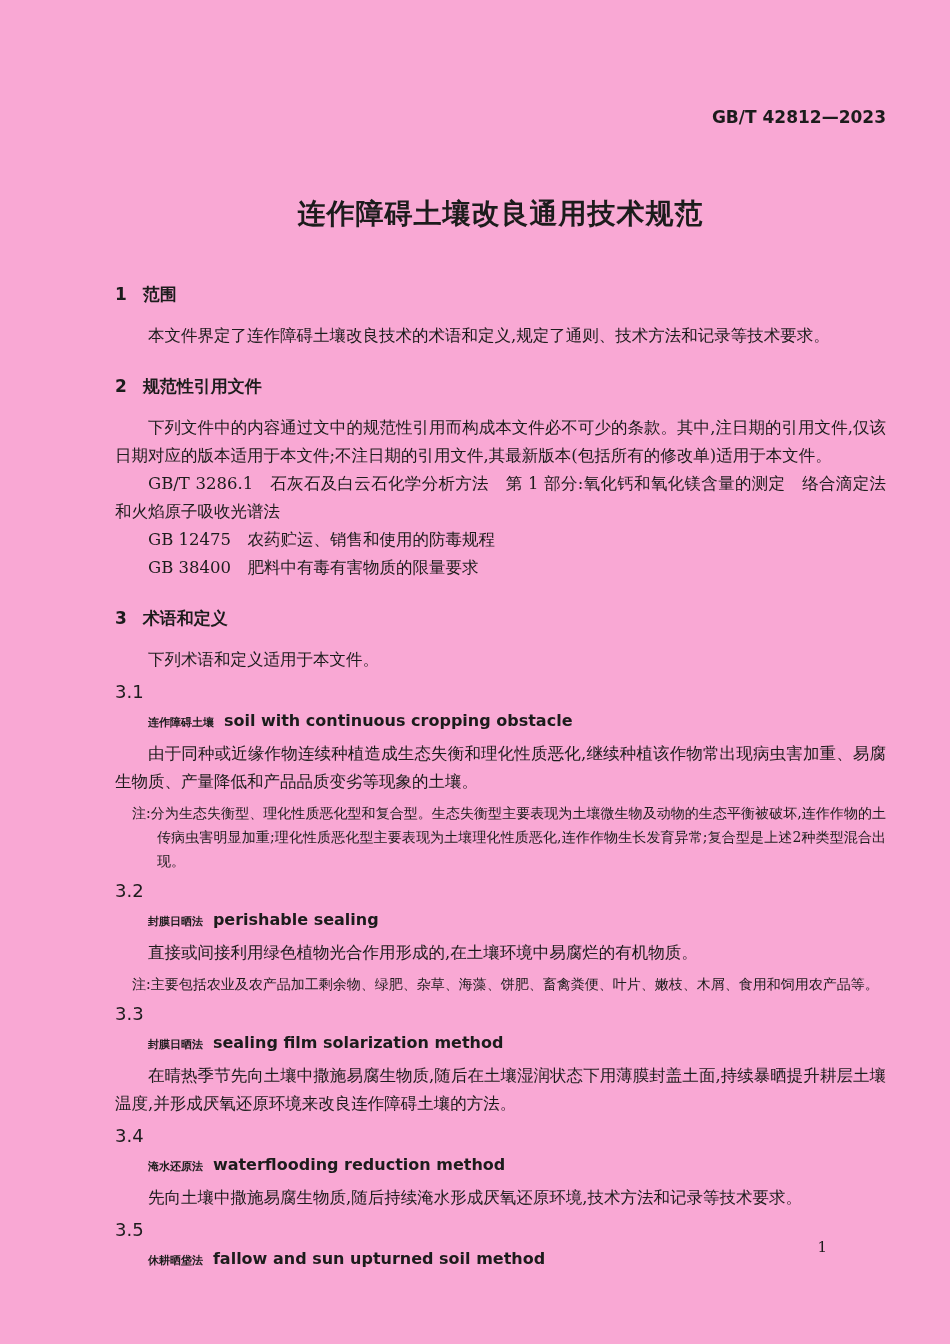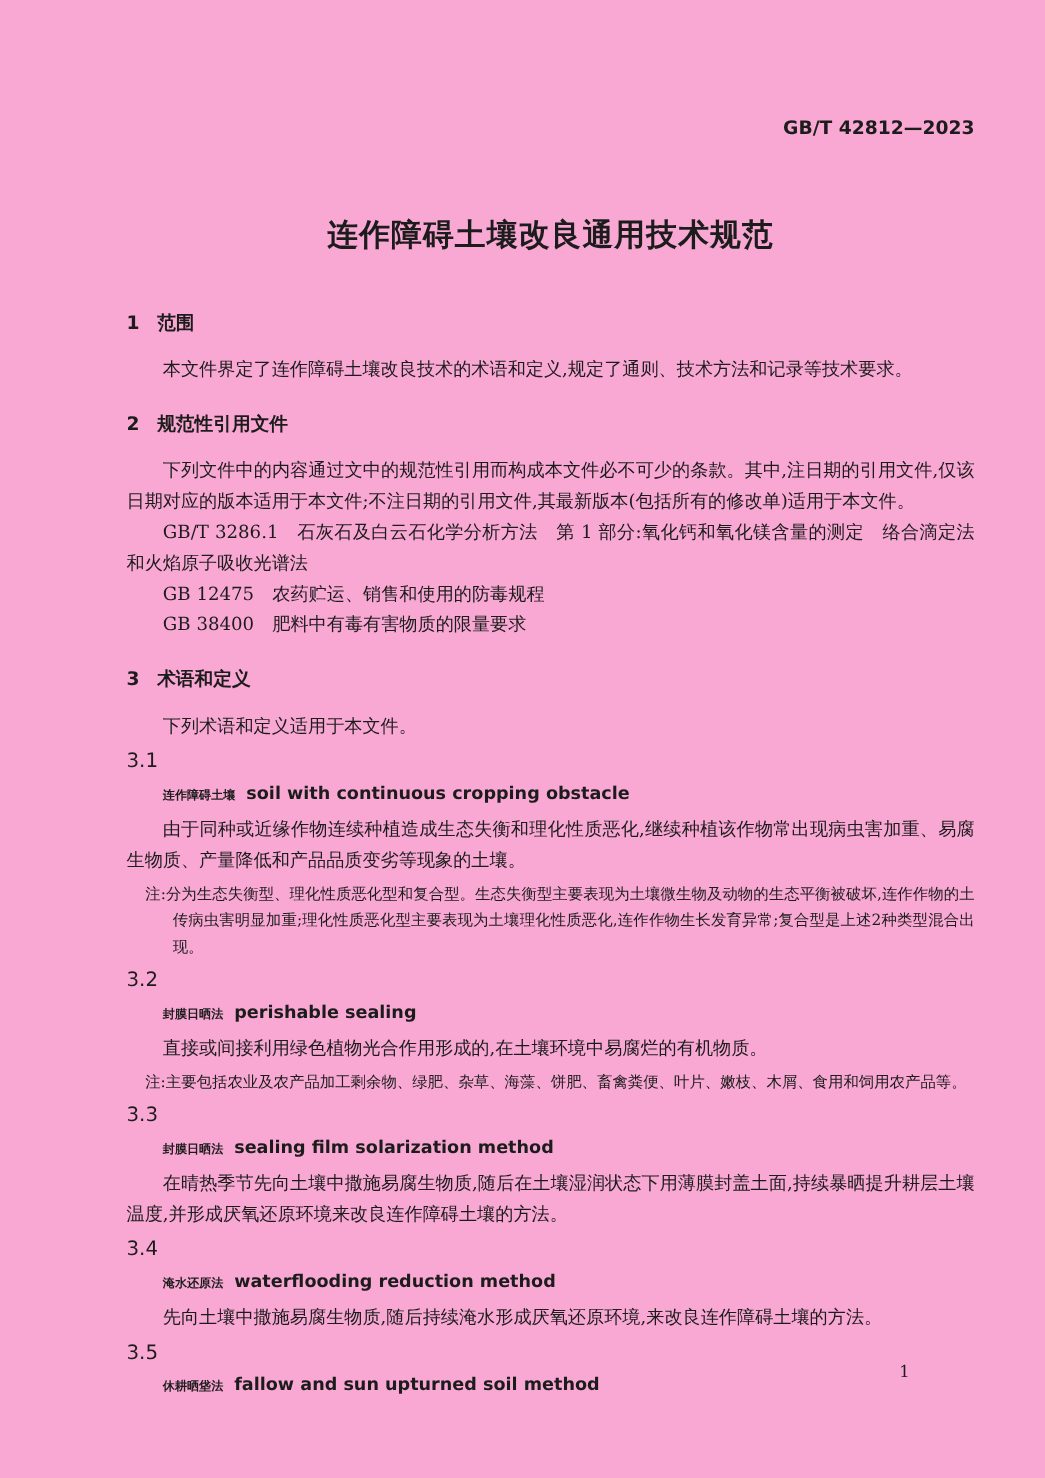--- a/index.html
+++ b/index.html
@@ -137,21 +137,21 @@
       <span class="term-zh">封膜日晒法</span><span class="term-en">sealing film solarization method</span>
     </div>
     <p class="body-p">在晴热季节先向土壤中撒施易腐生物质,随后在土壤湿润状态下用薄膜封盖土面,持续暴晒提升耕层土壤温度,并形成厌氧还原环境来改良连作障碍土壤的方法。</p>
   </div>
 
   <div class="term-block">
     <div class="clause-num">3.4</div>
     <div class="term-line">
       <span class="term-zh">淹水还原法</span><span class="term-en">waterflooding reduction method</span>
     </div>
-    <p class="body-p">先向土壤中撒施易腐生物质,随后持续淹水形成厌氧还原环境,来改良连作障碍土壤的方法。</p>
+    <p class="body-p">先向土壤中撒施易腐生物质,随后持续淹水形成厌氧还原环境,技术方法和记录等技术要求。</p>
   </div>
 
   <div class="term-block">
     <div class="clause-num">3.5</div>
     <div class="term-line">
       <span class="term-zh">休耕晒垡法</span><span class="term-en">fallow and sun upturned soil method</span>
     </div>
 
   </div>
 

